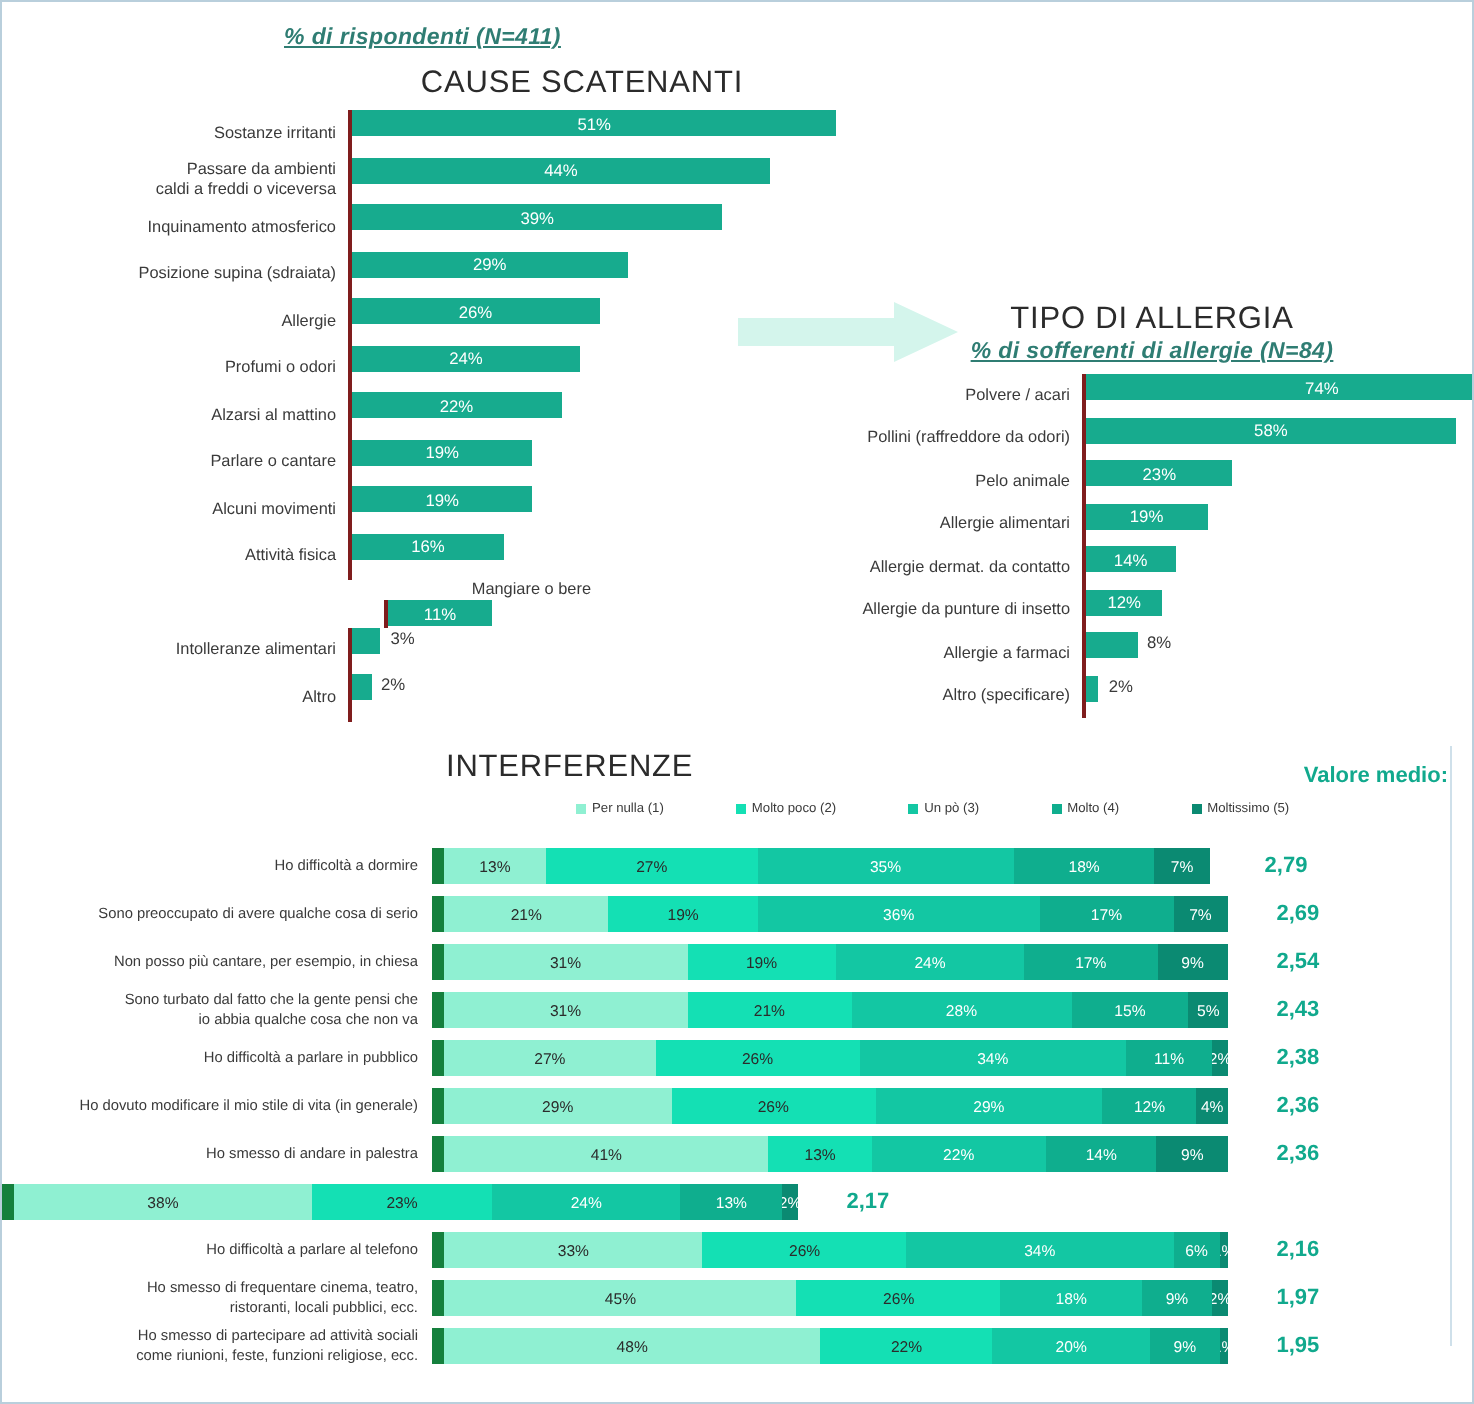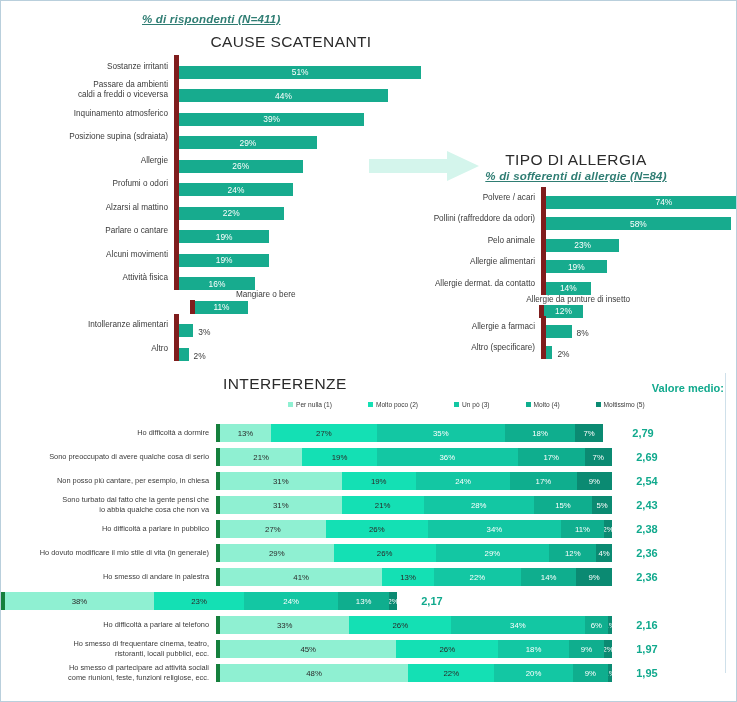--- a/index.html
+++ b/index.html
@@ -46,24 +46,24 @@
     font-size: 8.2px;
     color: #3a3a3a;
     text-align: right;
     line-height: 1.25;
     padding-right: 6px;
     flex: 0 0 auto;
   }
   .hbar-track {
     position: relative;
     flex: 1 1 auto;
-    border-left: 5px solid #7f1d1d;
+    border-left: 2px solid #7f1d1d;
     height: 100%;
     display: flex;
-    align-items: flex-end;
+    align-items: flex-start;
   }
   .hbar-fill {
     background: #17ab8e;
     height: 13px;
     display: flex;
     align-items: center;
     justify-content: center;
     position: relative;
   }
   .hbar-val-in {
@@ -118,21 +118,21 @@
     text-align: right;
     padding-right: 7px;
     font-size: 7.4px;
     color: #3a3a3a;
     line-height: 1.3;
   }
   .stack-track {
     flex: 0 0 392px;
     height: 18px;
     display: flex;
-    border-left: 4px solid #15803d;
+    border-left: 6px solid #15803d;
   }
   .seg {
     height: 18px;
     display: flex;
     align-items: center;
     justify-content: center;
     overflow: hidden;
   }
   .seg span {
     font-size: 7.8px;
@@ -347,21 +347,21 @@
       <div class="hbar-row" style="height: 21.5px;">
         <div class="hbar-label" style="width: 150px;">
           <div>Allergie dermat. da contatto</div>
         </div>
         <div class="hbar-track">
           <div class="hbar-fill" style="width: 44.625px; background: rgb(23, 171, 142);">
             <span class="hbar-val-in">14%</span>
           </div>
         </div>
       </div>
-      <div class="hbar-row" style="height: 21.5px; flex-direction: column;">
+      <div class="hbar-row" style="height: 21.5px;">
         <div class="hbar-label" style="width: 150px;">
           <div>Allergie da punture di insetto</div>
         </div>
         <div class="hbar-track">
           <div class="hbar-fill" style="width: 38.25px; background: rgb(23, 171, 142);">
             <span class="hbar-val-in">12%</span>
           </div>
         </div>
       </div>
       <div class="hbar-row" style="height: 21.5px;">

